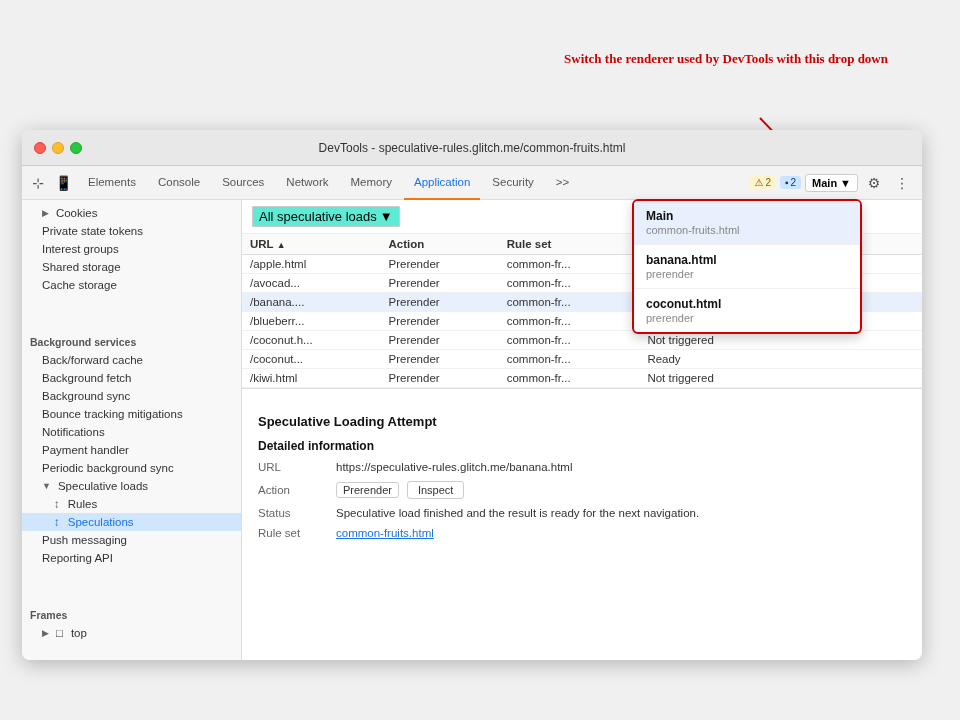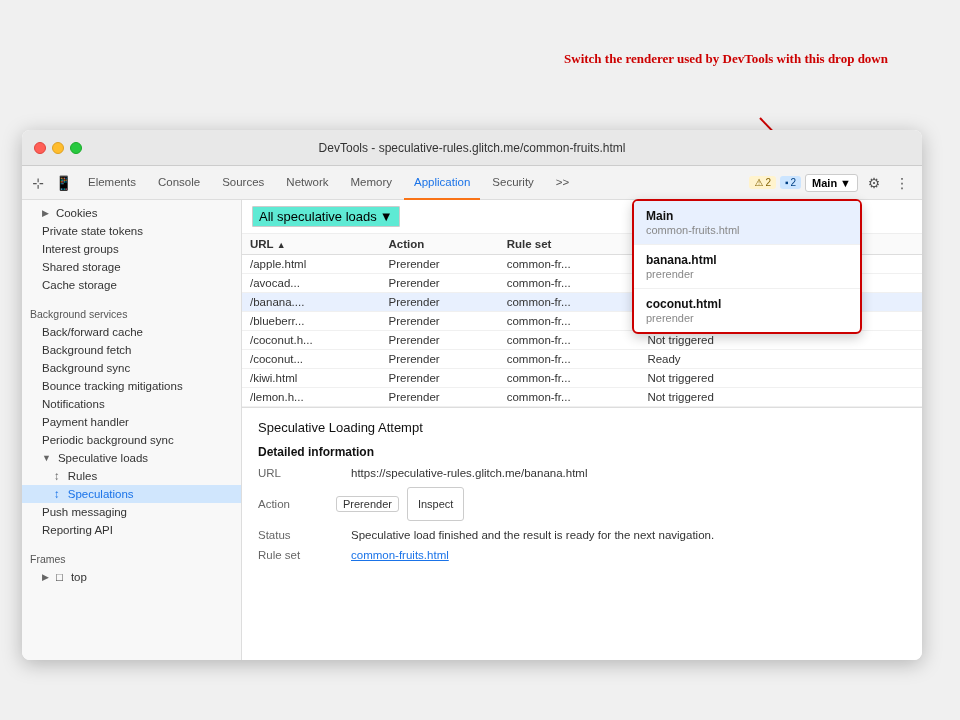--- a/index.html
+++ b/index.html
@@ -162,23 +162,24 @@
       color: #333;
       gap: 5px;
       white-space: nowrap;
     }
     .sidebar-item.selected { background: #d0e6fd; color: #1a73e8; }
     .sidebar-item.indent1 { padding-left: 20px; }
     .sidebar-item.indent2 { padding-left: 32px; }
     .sidebar-section-header {
       padding: 6px 8px 3px 8px;
       font-size: 10.5px;
-      font-weight: 400;
+      font-weight: 700;
       color: #555;
       text-transform: none;
+      margin-top: 28px;
     }
     .expand-arrow {
       font-size: 9px;
       color: #666;
       margin-right: 2px;
     }
 
     
     .main-panel {
       flex: 1;
@@ -255,23 +256,24 @@
 
     
     .detail-panel {
       border-top: 1px solid #ddd;
       padding: 12px 16px;
       overflow-y: auto;
       flex: 1;
     }
     .detail-title {
       font-size: 13px;
-      font-weight: 400;
+      font-weight: 700;
       margin-bottom: 10px;
       color: #111;
+      margin-top: 13px;
     }
     .detail-subtitle {
       font-size: 12px;
       font-weight: 600;
       margin-bottom: 8px;
       color: #111;
     }
     .detail-row {
       display: flex;
       align-items: center;
@@ -280,29 +282,28 @@
     }
     .detail-label {
       font-size: 11.5px;
       color: #666;
       width: 70px;
       flex-shrink: 0;
     }
     .detail-value {
       font-size: 11.5px;
       color: #333;
-      margin-left: 15px;
     }
     .detail-value.link {
       color: #1a73e8;
       text-decoration: underline;
       cursor: pointer;
     }
     .inspect-btn {
-      padding: 10px 10px;
+      padding: 2px 10px;
       background: #fff;
       border: 1px solid #ccc;
       border-radius: 3px;
       font-size: 11px;
       cursor: pointer;
       color: #333;
     }
     .prerender-tag {
       padding: 1px 6px;
       background: #fff;
@@ -554,26 +555,20 @@
                 <td>Prerender</td>
                 <td>common-fr...</td>
                 <td>Ready</td>
               </tr>
               <tr>
                 <td>/kiwi.html</td>
                 <td>Prerender</td>
                 <td>common-fr...</td>
                 <td>Not triggered</td>
               </tr>
-              <tr>
-                <td>/lemon.h...</td>
-                <td>Prerender</td>
-                <td>common-fr...</td>
-                <td>Not triggered</td>
-              </tr>
             </tbody>
         </table>
       </div>
 
       <div class="detail-panel">
         <div class="detail-title">Speculative Loading Attempt</div>
         <div class="detail-subtitle">Detailed information</div>
 
         <div class="detail-row">
           <span class="detail-label">URL</span>

